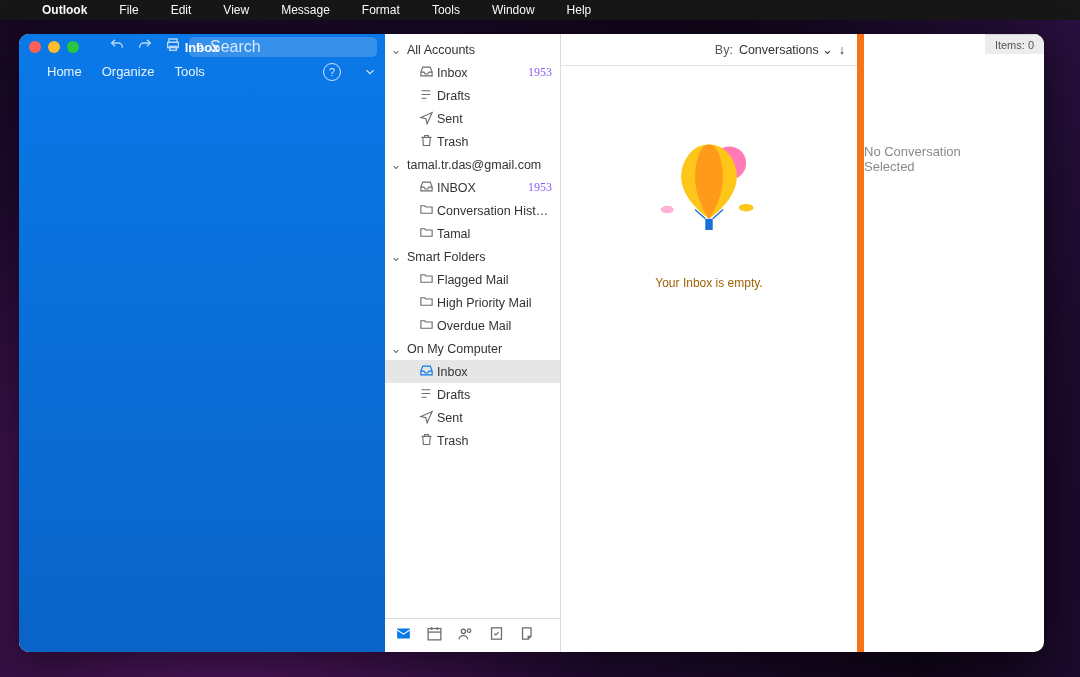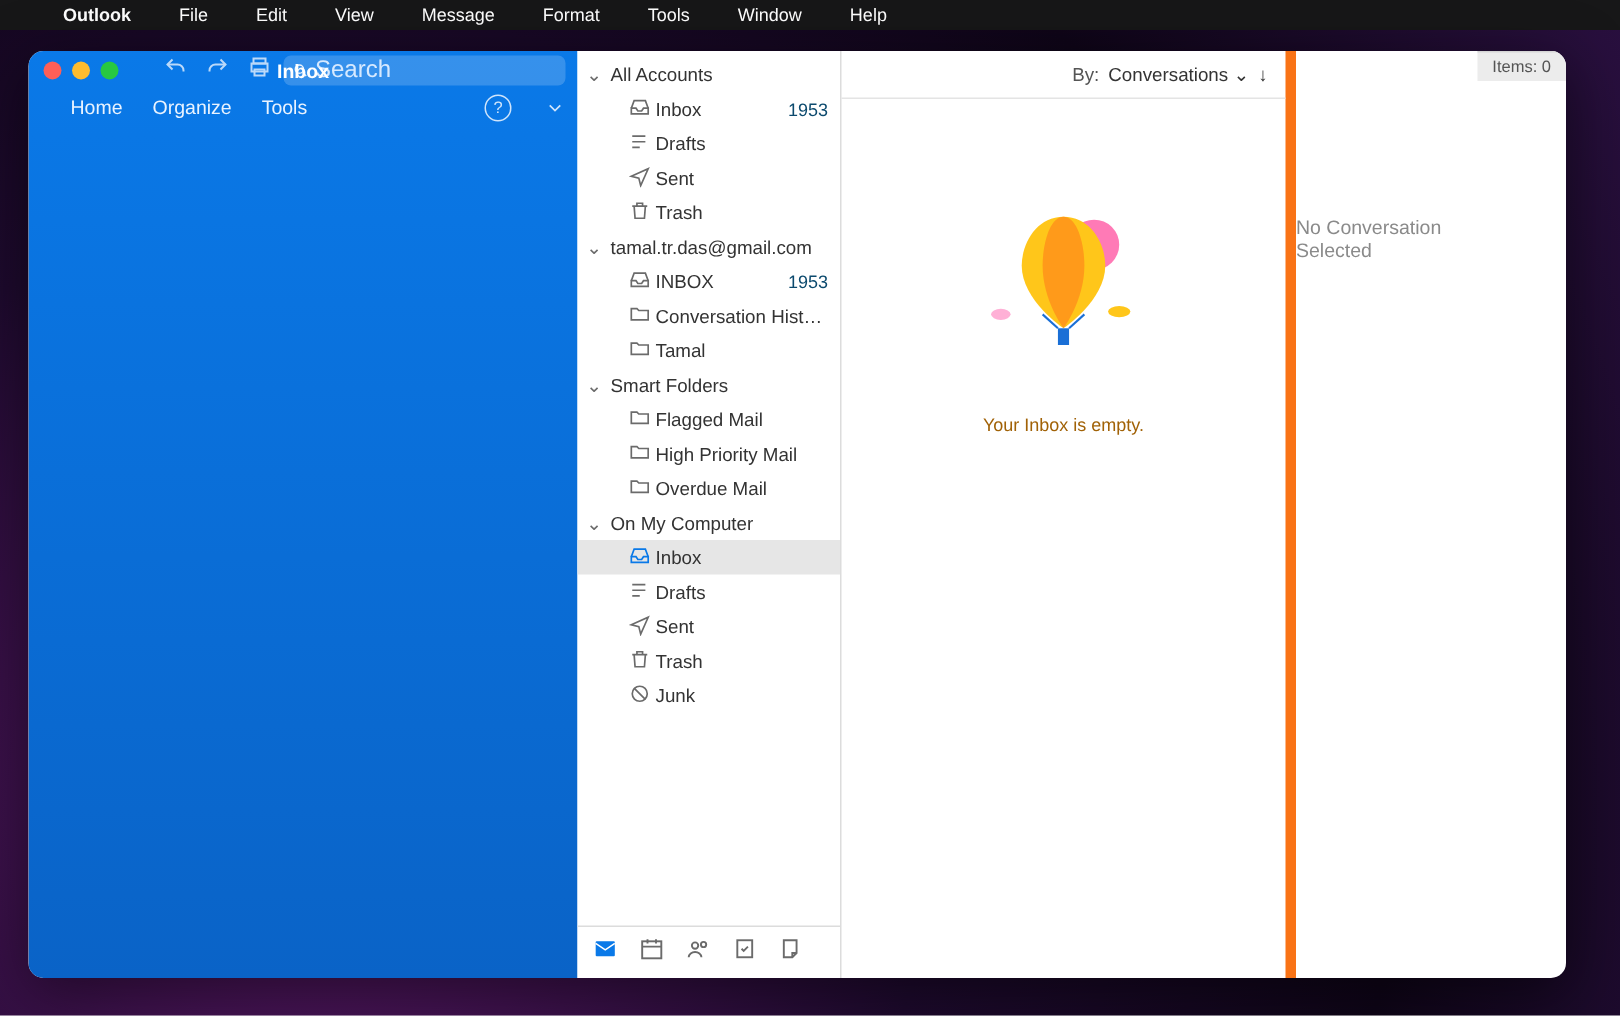--- a/index.html
+++ b/index.html
@@ -40,21 +40,21 @@
   .foldertree { flex:1; overflow:auto; font-size:12.5px; color:#333; padding-top:4px;}
   .sectionrow { display:flex; align-items:center; padding:4px 8px 4px 4px; gap:4px;}
   .sectionrow .disclose{width:14px;text-align:center;color:#6b6b6b;cursor:default;}
   .sectionname { flex:1; font-weight:400;}
   .item { display:flex; align-items:center; height:23px; padding:0 8px 0 34px; gap:8px; cursor:default; position:relative;}
   .item .iconhold{position:absolute; left:52px;}
   .item.depth0 .iconhold{left:34px;}
   .item.depth0{padding-left:52px;}
   .item svg{width:15px;height:15px;color:#6b6b6b;}
   .item .lbl{flex:1; white-space:nowrap; overflow:hidden; text-overflow:ellipsis;}
-  .item .count{color:#0c4a6e;font-size:12px;}
+  .item .count{color:#8b5cf6;font-size:12px;font-family:Liberation Serif, serif;}
   .item.selected{background:#e6e6e6;}
   .item.selected svg{color:#0a79e8;}
   .subchev{position:absolute;left:34px;color:#6b6b6b;font-size:10px;}
 
   .sidebar-bottom{border-top:1px solid #dcdcdc; display:flex; gap:14px; padding:6px 10px;}
   .sidebar-bottom svg{width:17px;height:17px;color:#6b6b6b;}
   .sidebar-bottom .active svg{color:#0a79e8;}
 
   
   .listpane{ width:303px; border-right:7px solid #f97316; display:flex; flex-direction:column;}
@@ -237,27 +237,20 @@
                 <path d="M3 12l18-8-8 18-2-8z"></path>
               </svg></span>
           <span class="lbl">Sent</span>
         </div>
         <div class="item depth0">
           <span class="iconhold"><svg viewBox="0 0 24 24" fill="none" stroke="currentColor" stroke-width="1.8">
                 <path d="M4 7h16M9 7V4h6v3M6 7l1 13h10l1-13"></path>
               </svg></span>
           <span class="lbl">Trash</span>
         </div>
-        <div class="item depth0">
-          <span class="iconhold"><svg viewBox="0 0 24 24" fill="none" stroke="currentColor" stroke-width="1.8">
-                <circle cx="12" cy="12" r="8"></circle>
-                <line x1="6" y1="6" x2="18" y2="18"></line>
-              </svg></span>
-          <span class="lbl">Junk</span>
-        </div>
 
       </div>
 
       <div class="sidebar-bottom">
         <span class="active"><svg viewBox="0 0 24 24" fill="currentColor">
               <rect x="3" y="5" width="18" height="14" rx="1"></rect>
               <path d="M3 7l9 6 9-6" stroke="#fff" stroke-width="1.5" fill="none"></path>
             </svg></span>
         <span><svg viewBox="0 0 24 24" fill="none" stroke="currentColor" stroke-width="1.8">
               <rect x="3" y="5" width="18" height="16"></rect>

